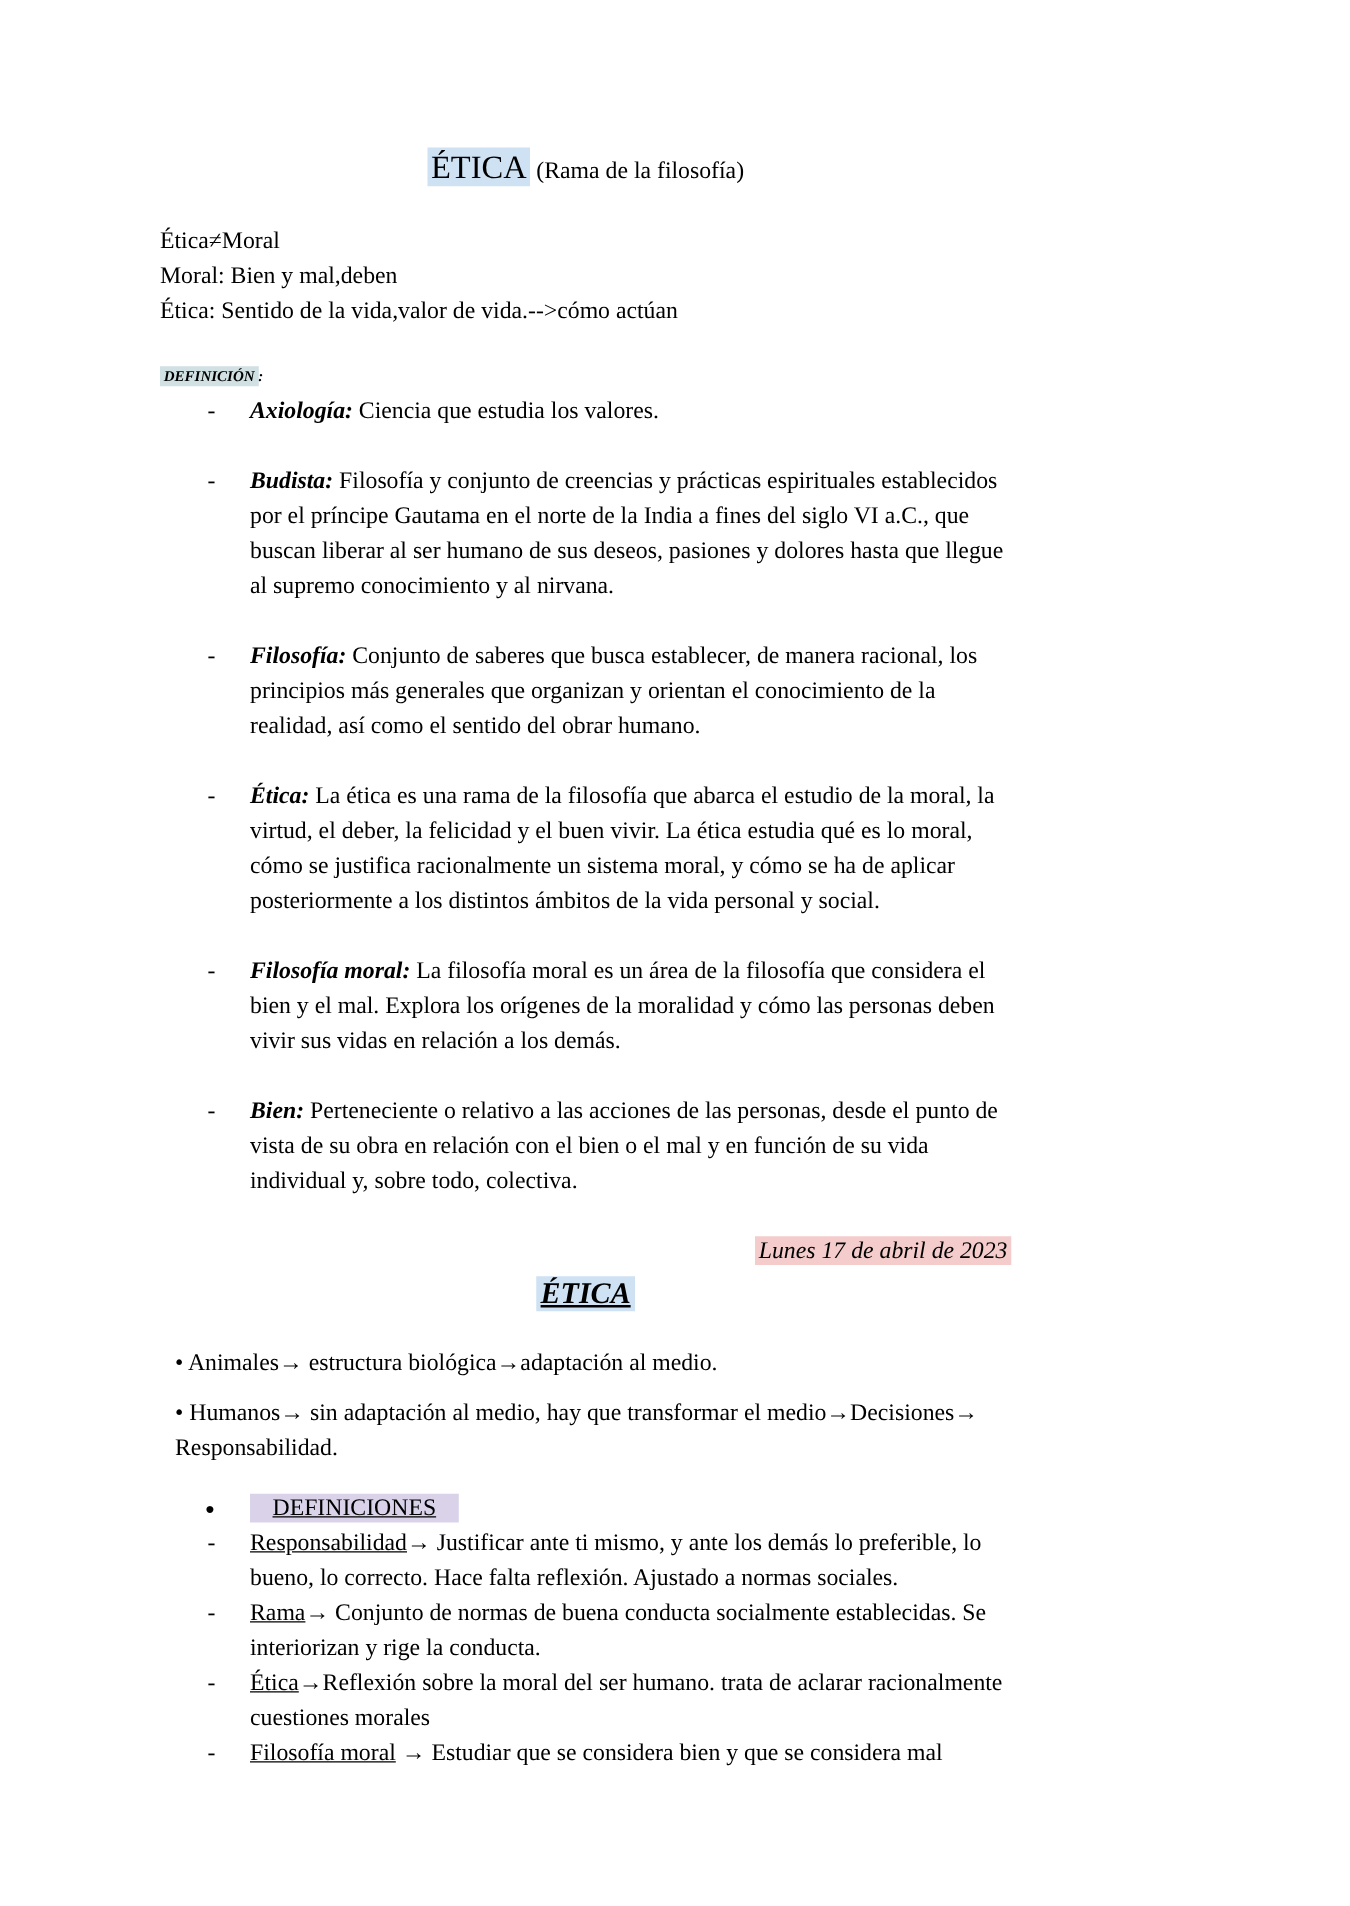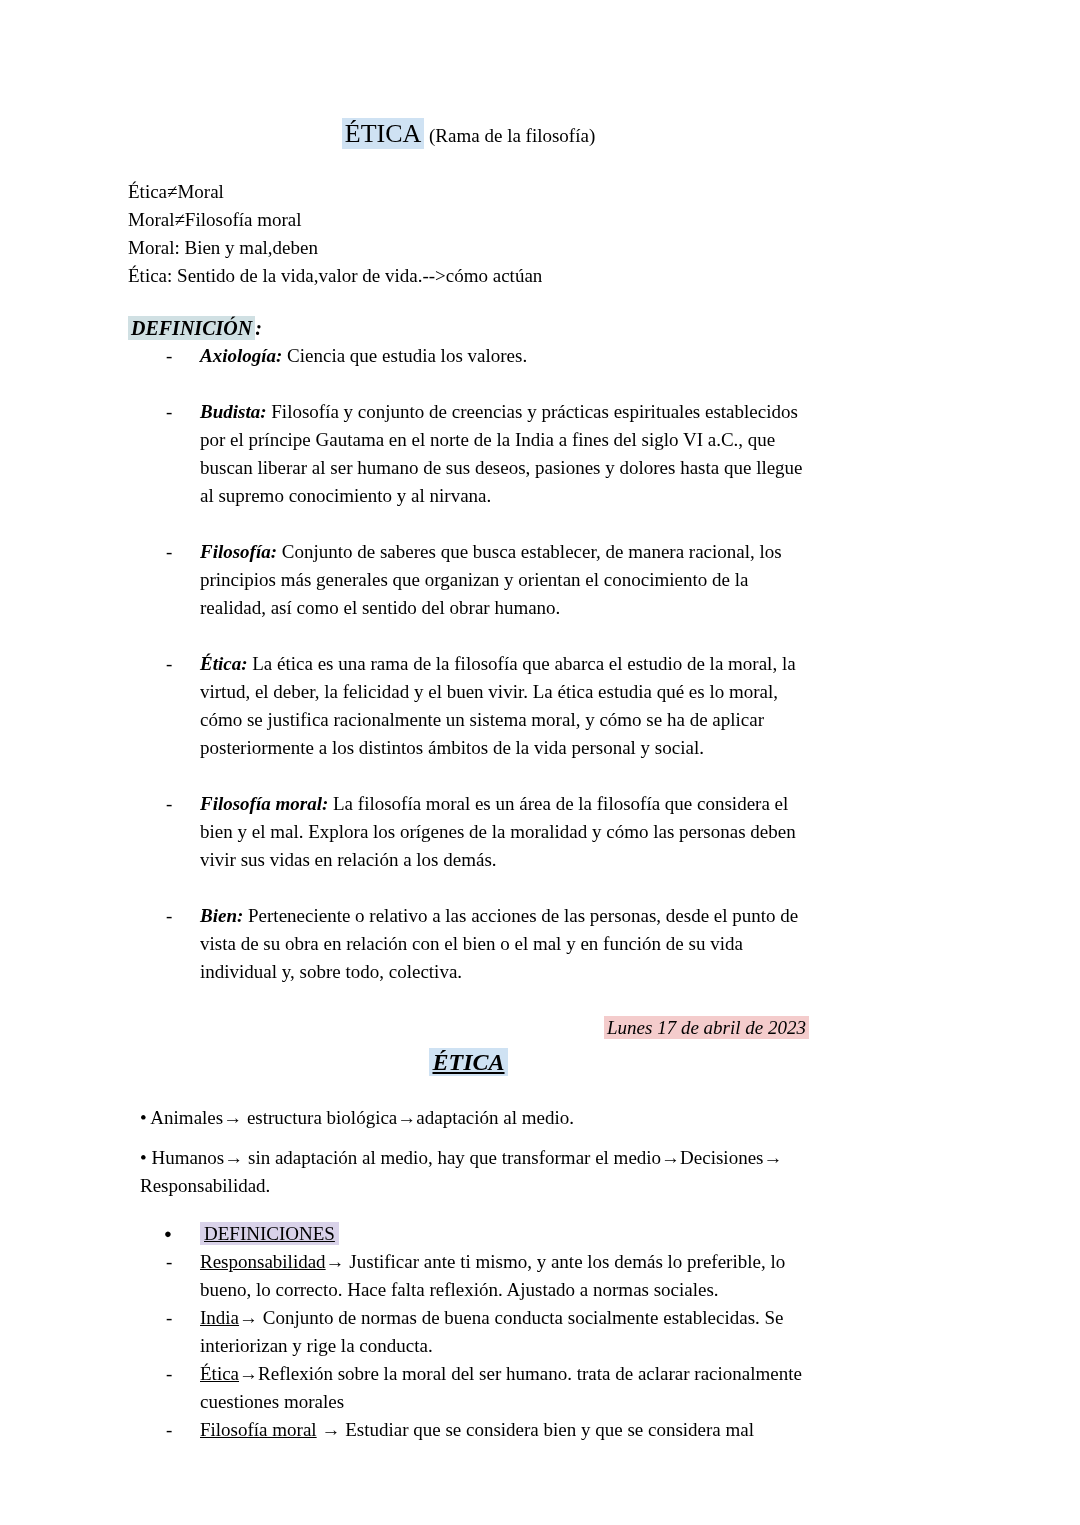--- a/index.html
+++ b/index.html
@@ -20,34 +20,34 @@
   .page {
     width: 937px;
     height: 1525px;
     padding: 116px 128px 0 128px;
   }
 
   
   .hl-blue     { background: var(--highlight-blue, #cfe2f3); padding: 1px 3px; }
   .hl-teal     { background: var(--highlight-teal, #d0e0e3); padding: 1px 3px; }
   .hl-pink     { background: var(--highlight-pink, #f4cccc); padding: 1px 3px; }
-  .hl-lavender { background: var(--highlight-lavender, #d9d2e9); padding: 1px 4px; }
+  .hl-lavender { background: var(--highlight-lavender, #d9d2e9); padding: 1px 18px; }
 
   
   .doc-title { text-align: center; line-height: 36px; margin: 0 0 24px 0; }
   .title-main { font-size: 26px; }
   .title-suffix { font-size: 19px; }
 
   
   .intro p { margin: 0; }
 
   
   .def-heading {
     margin: 24px 0 0 0;
-    font-size: 20px;
+    font-size: 12px;
     font-weight: bold;
     font-style: italic;
   }
 
   
   .dl { margin: 0; }
   .dl-item {
     position: relative;
     padding-left: 72px;
     margin: 0 0 28px 0;
@@ -102,21 +102,20 @@
 
 <div class="page">
 
   <div class="doc-title">
     <span class="hl-blue title-main">ÉTICA</span>
     <span class="title-suffix">(Rama de la filosofía)</span>
   </div>
 
   <div class="intro">
     <p>Ética≠Moral</p>
-    <p>Moral≠Filosofía moral</p>
     <p>Moral: Bien y mal,deben</p>
     <p>Ética: Sentido de la vida,valor de vida.--&gt;cómo actúan</p>
   </div>
 
   <p class="def-heading"><span class="hl-teal">DEFINICIÓN</span><span>:</span></p>
 
   <div class="dl">
 
     <div class="dl-item">
       <span class="marker">-</span><span class="term-bold">Axiología:</span><span> Ciencia que estudia los valores.</span>
@@ -157,21 +156,21 @@
 
     <div class="dl2-item">
       <span class="marker-round">●</span><span class="hl-lavender u">DEFINICIONES</span>
     </div>
 
     <div class="dl2-item">
       <span class="marker">-</span><span class="u">Responsabilidad</span><span>→ Justificar ante ti mismo, y ante los demás lo preferible, lo bueno, lo correcto. Hace falta reflexión. Ajustado a normas sociales.</span>
     </div>
 
     <div class="dl2-item">
-      <span class="marker">-</span><span class="u">India</span><span>→ Conjunto de normas de buena conducta socialmente establecidas. Se interiorizan y rige la conducta.</span>
+      <span class="marker">-</span><span class="u">Rama</span><span>→ Conjunto de normas de buena conducta socialmente establecidas. Se interiorizan y rige la conducta.</span>
     </div>
 
     <div class="dl2-item">
       <span class="marker">-</span><span class="u">Ética</span><span>→Reflexión sobre la moral del ser humano. trata de aclarar racionalmente cuestiones morales</span>
     </div>
 
     <div class="dl2-item">
       <span class="marker">-</span><span class="u">Filosofía moral</span><span> → Estudiar que se considera bien y que se considera mal</span>
     </div>
 

